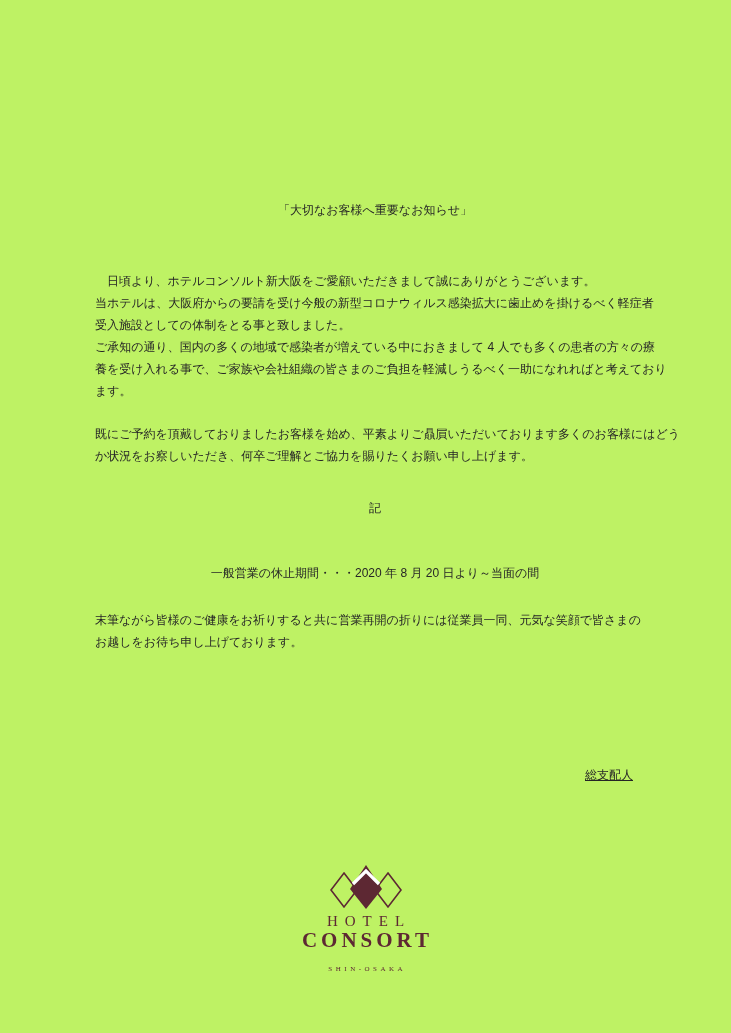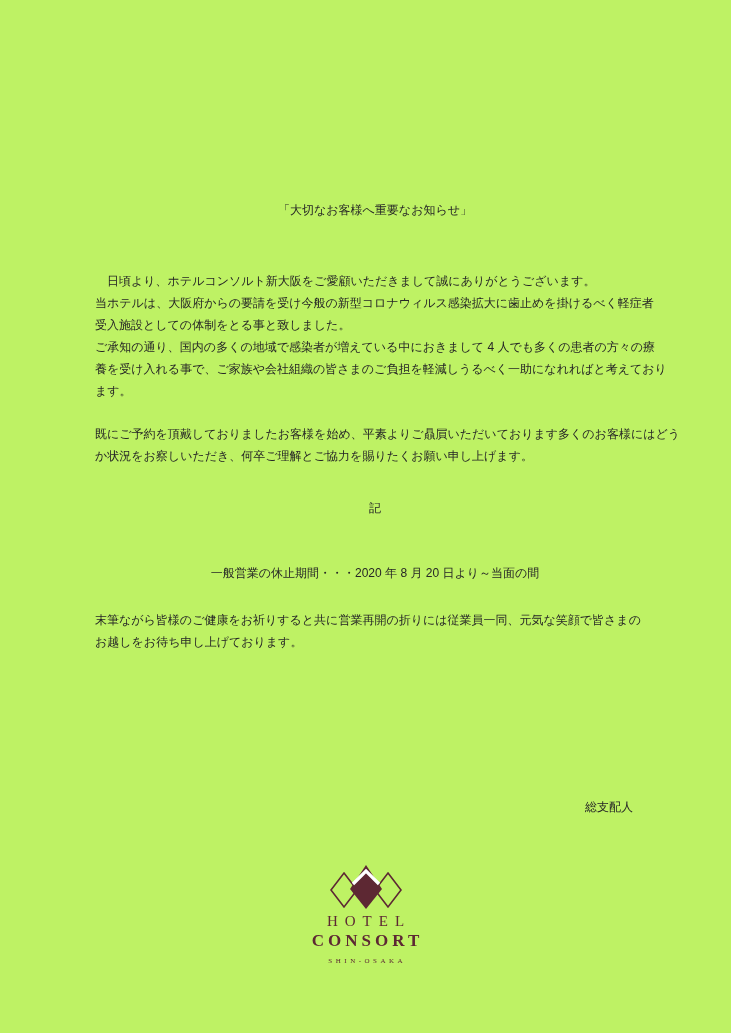--- a/index.html
+++ b/index.html
@@ -17,48 +17,48 @@
   .lines{white-space:pre;}
   .center{text-align:center;}
   .right{text-align:right;padding-right:22px;box-sizing:border-box;}
   .title{top:199px;}
   .b1{top:270px;}
   .b2{top:423px;}
   .b3{top:497px;}
   .b4{top:542px;margin-top:20px;}
   .b5{top:609px;}
   .b6{top:694px;}
-  .b7{top:796px;}
+  .b7{top:764px;text-decoration:underline;}
   .logo{
     position:absolute;
     top:863px;left:50%;
     transform:translateX(-50%);
     text-align:center;
     width:200px;
     color:var(--brand,#5d2833);
   }
   .logo svg{display:block;margin:0 auto;}
   .logo-hotel{
     font-family:"Liberation Serif","DejaVu Serif",serif;
     font-size:15px;line-height:15px;
     letter-spacing:7px;padding-left:7px;
     margin-top:3px;
   }
   .logo-consort{
     font-family:"Liberation Serif","DejaVu Serif",serif;
     font-weight:bold;
-    font-size:17px;line-height:21px;
+    font-size:21px;line-height:21px;
     letter-spacing:4px;padding-left:4px;
     margin-top:1px;
   }
   .logo-shin{
     font-family:"Liberation Serif","DejaVu Serif",serif;
     font-size:7px;line-height:9px;
     letter-spacing:3.5px;padding-left:3.5px;
-    margin-top:6px;
+    margin-top:14px;
   }
 </style>
 </head>
 <body>
 
 <div class="page">
 
   <div class="abs center title">「大切なお客様へ重要なお知らせ」</div>
 
   <p class="abs lines b1">　日頃より、ホテルコンソルト新大阪をご愛顧いただきまして誠にありがとうございます。

